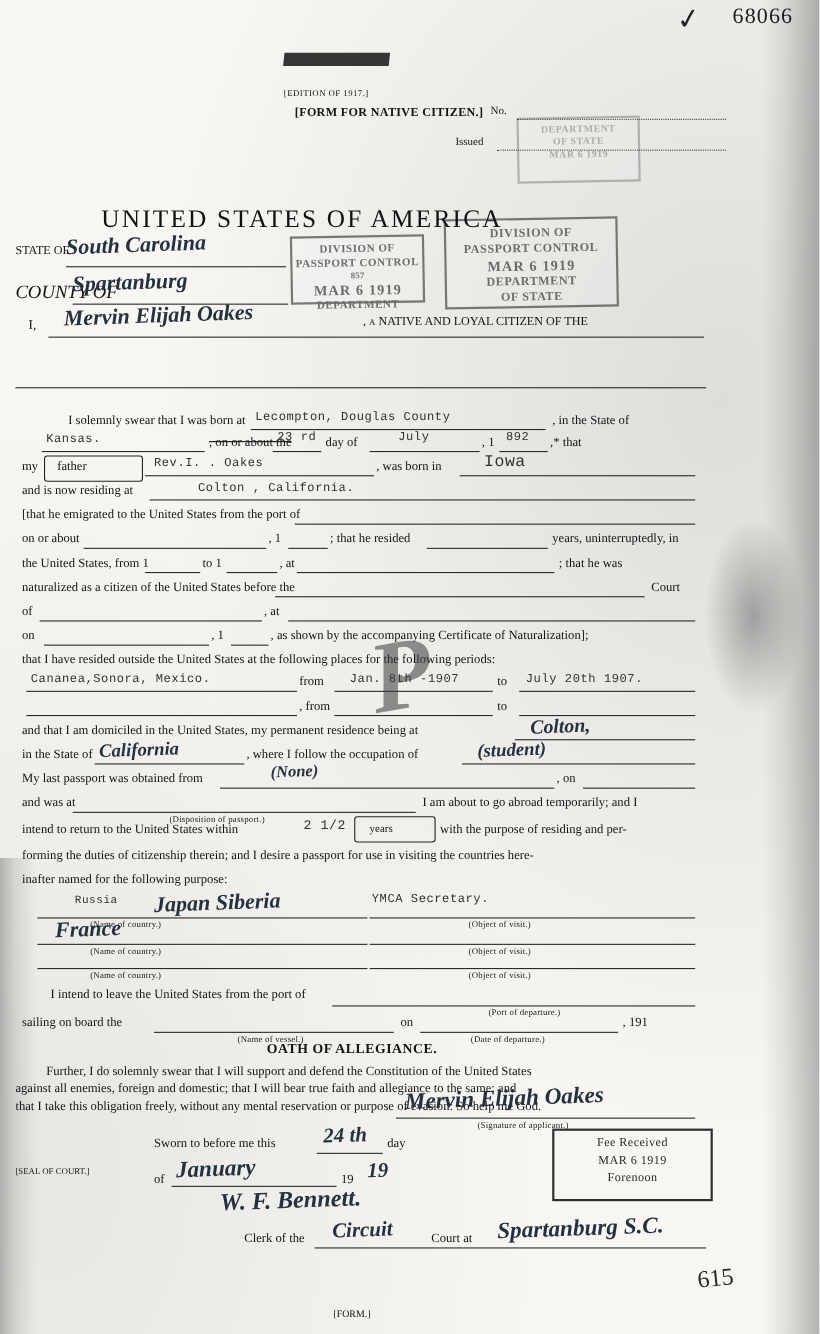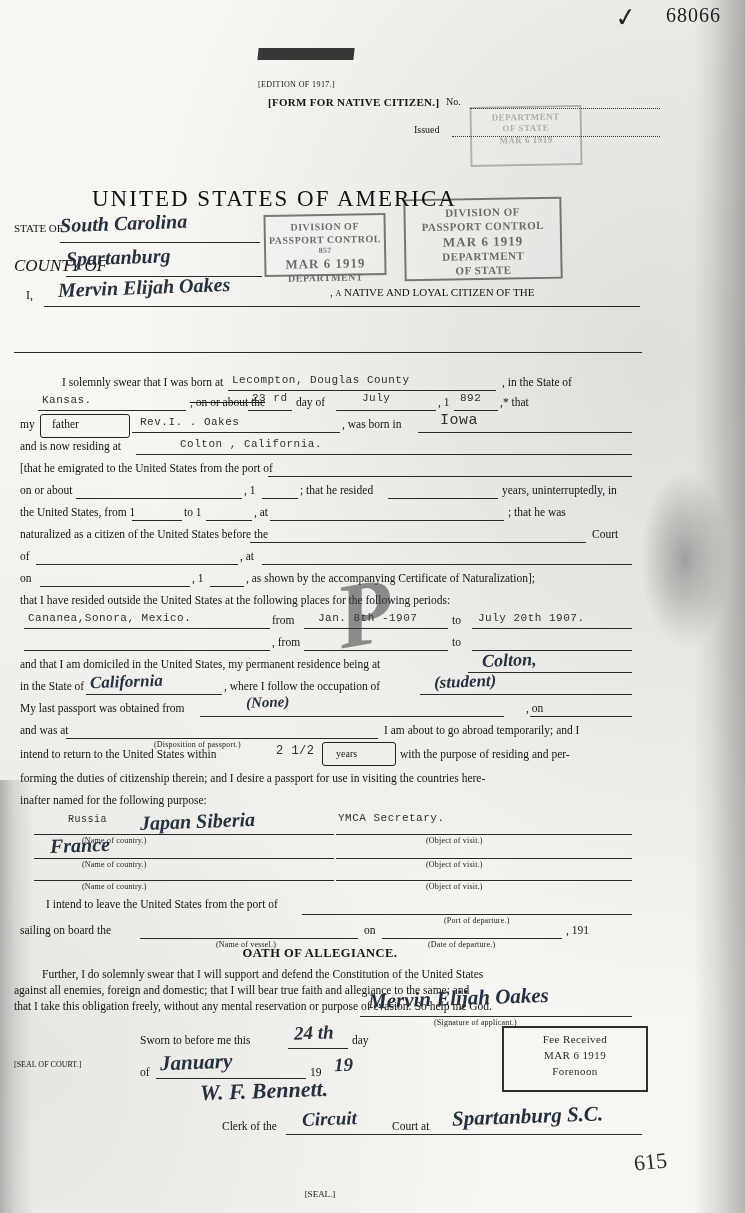--- a/index.html
+++ b/index.html
@@ -357,21 +357,21 @@
     <div class="absolute bodyline" style="top:312px;left:6px;">in the State of</div>
     <div class="absolute ink" style="top:304px;left:76px;font-size:17px;">California</div>
     <div class="absolute rule" style="top:326px;left:72px;width:136px;"></div>
     <div class="absolute bodyline" style="top:312px;left:210px;">, where I follow the occupation of</div>
     <div class="absolute ink" style="top:304px;left:420px;font-size:17px;">(student)</div>
     <div class="absolute rule" style="top:326px;left:406px;width:212px;"></div>
 
     <div class="absolute bodyline" style="top:334px;left:6px;">My last passport was obtained from</div>
     <div class="absolute ink" style="top:326px;left:232px;font-size:15px;">(None)</div>
     <div class="absolute rule" style="top:348px;left:186px;width:304px;"></div>
-    <div class="absolute bodyline" style="top:334px;left:492px;margin-left:20px;">, on</div>
+    <div class="absolute bodyline" style="top:334px;left:492px;">, on</div>
     <div class="absolute rule" style="top:348px;left:516px;width:102px;"></div>
 
     <div class="absolute bodyline" style="top:356px;left:6px;">and was at</div>
     <div class="absolute rule" style="top:370px;left:52px;width:312px;"></div>
     <div class="absolute tiny" style="top:372px;left:140px;">(Disposition of passport.)</div>
     <div class="absolute bodyline" style="top:356px;left:370px;">I am about to go abroad temporarily; and I</div>
 
     <div class="absolute bodyline" style="top:380px;left:6px;">intend to return to the United States within</div>
     <div class="absolute type" style="top:376px;left:262px;font-size:12px;">2 1/2</div>
     <div class="absolute" style="top:374px;left:308px;width:72px;height:22px;border:1px solid #222;border-radius:3px;"></div>
@@ -442,20 +442,20 @@
   <div class="absolute rule" style="top:1134px;left:286px;width:356px;"></div>
 
   <div class="absolute printed" id="seal-lbl">[SEAL OF COURT.]</div>
 
   <div class="absolute" id="fee-box">
     <div>Fee Received</div>
     <div>MAR 6  1919</div>
     <div>Forenoon</div>
   </div>
 
-  <div class="absolute printed" id="over">[SEAL.]</div>
+  <div class="absolute printed" id="over">[FORM.]</div>
   <div class="absolute" id="bottomnum">615</div>
 
   <div class="absolute scrawl" id="big-p">P</div>
   <div class="absolute" id="blotch1"></div>
   <div class="absolute" id="edge-dark"></div>
   <div class="absolute" id="edge-left"></div>
 </div>
 
 </body></html>

